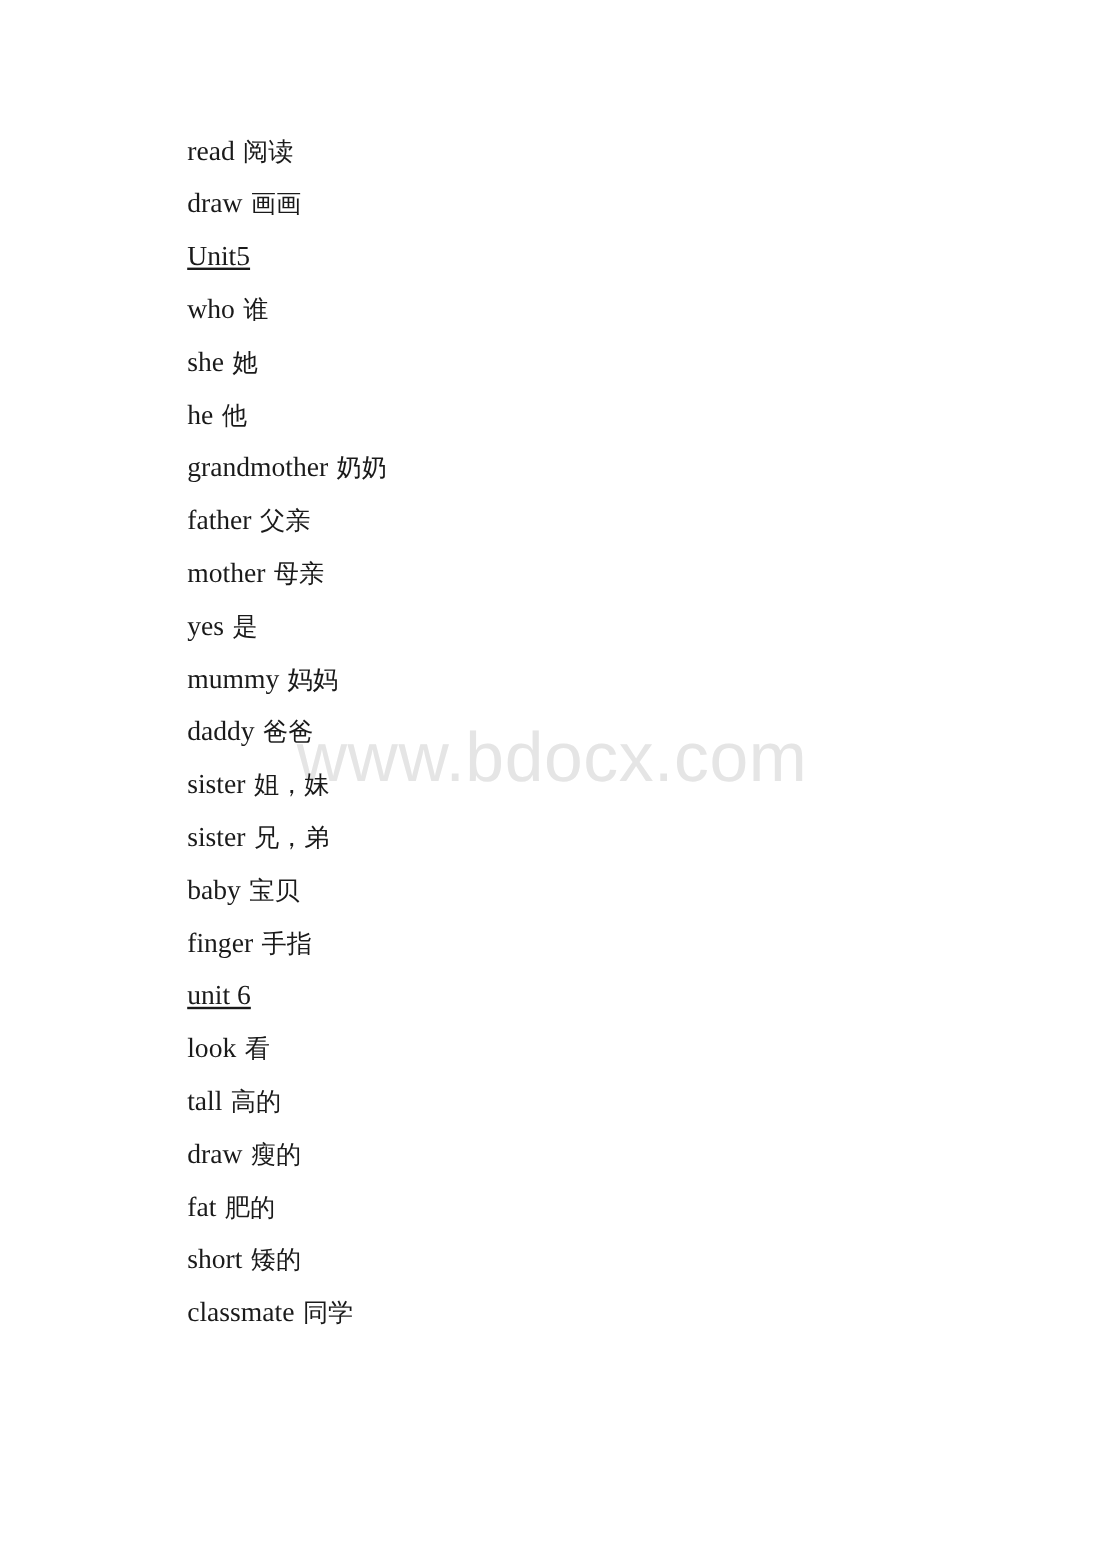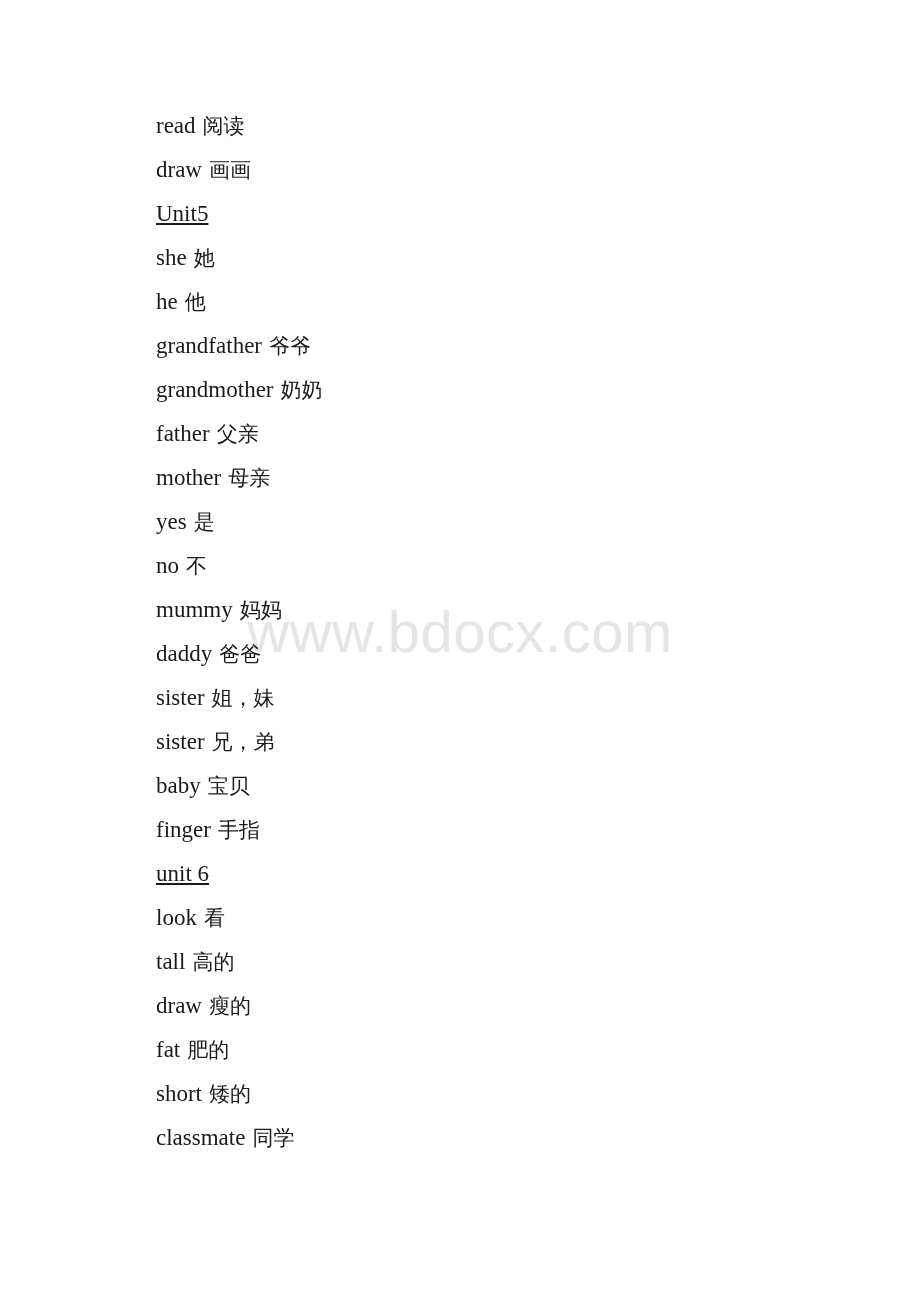--- a/index.html
+++ b/index.html
@@ -77,28 +77,27 @@
 
 <div class="page">
 
   <div class="watermark">www.bdocx.com</div>
 
   <div class="content">
 
   <div class="entry"><span class="term">read</span><span class="gloss">阅读</span></div>
       <div class="entry"><span class="term">draw</span><span class="gloss">画画</span></div>
       <div class="entry heading"><span class="term">Unit5</span></div>
+      <div class="entry"><span class="term">who</span><span class="gloss">谁</span></div>
       <div class="entry"><span class="term">she</span><span class="gloss">她</span></div>
       <div class="entry"><span class="term">he</span><span class="gloss">他</span></div>
-      <div class="entry"><span class="term">grandfather</span><span class="gloss">爷爷</span></div>
       <div class="entry"><span class="term">grandmother</span><span class="gloss">奶奶</span></div>
       <div class="entry"><span class="term">father</span><span class="gloss">父亲</span></div>
       <div class="entry"><span class="term">mother</span><span class="gloss">母亲</span></div>
       <div class="entry"><span class="term">yes</span><span class="gloss">是</span></div>
-      <div class="entry"><span class="term">no</span><span class="gloss">不</span></div>
       <div class="entry"><span class="term">mummy</span><span class="gloss">妈妈</span></div>
       <div class="entry"><span class="term">daddy</span><span class="gloss">爸爸</span></div>
       <div class="entry"><span class="term">sister</span><span class="gloss">姐，妹</span></div>
       <div class="entry"><span class="term">sister</span><span class="gloss">兄，弟</span></div>
       <div class="entry"><span class="term">baby</span><span class="gloss">宝贝</span></div>
       <div class="entry"><span class="term">finger</span><span class="gloss">手指</span></div>
       <div class="entry heading"><span class="term">unit 6</span></div>
       <div class="entry"><span class="term">look</span><span class="gloss">看</span></div>
       <div class="entry"><span class="term">tall</span><span class="gloss">高的</span></div>
       <div class="entry"><span class="term">draw</span><span class="gloss">瘦的</span></div>

